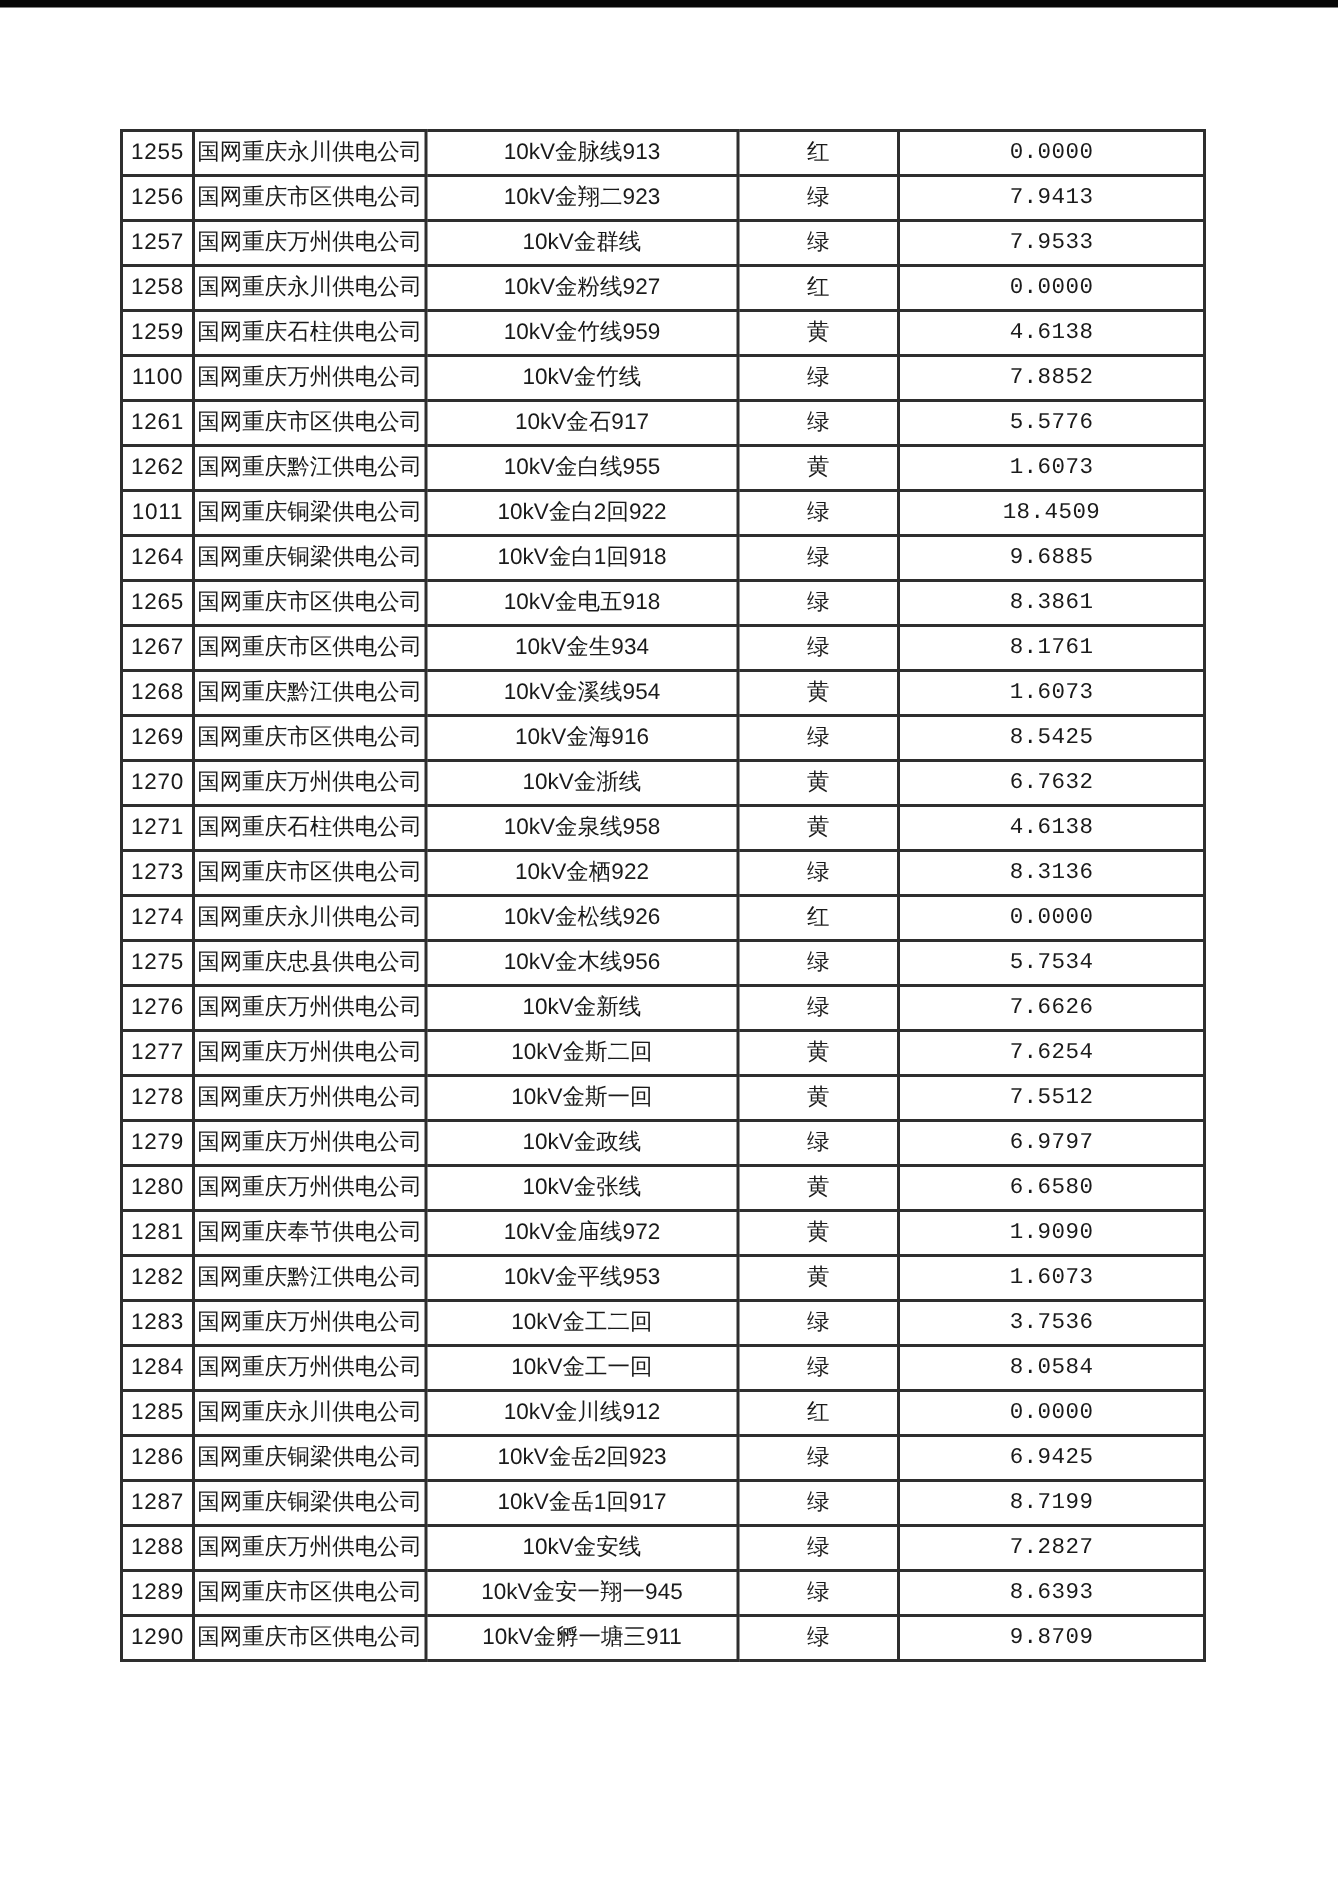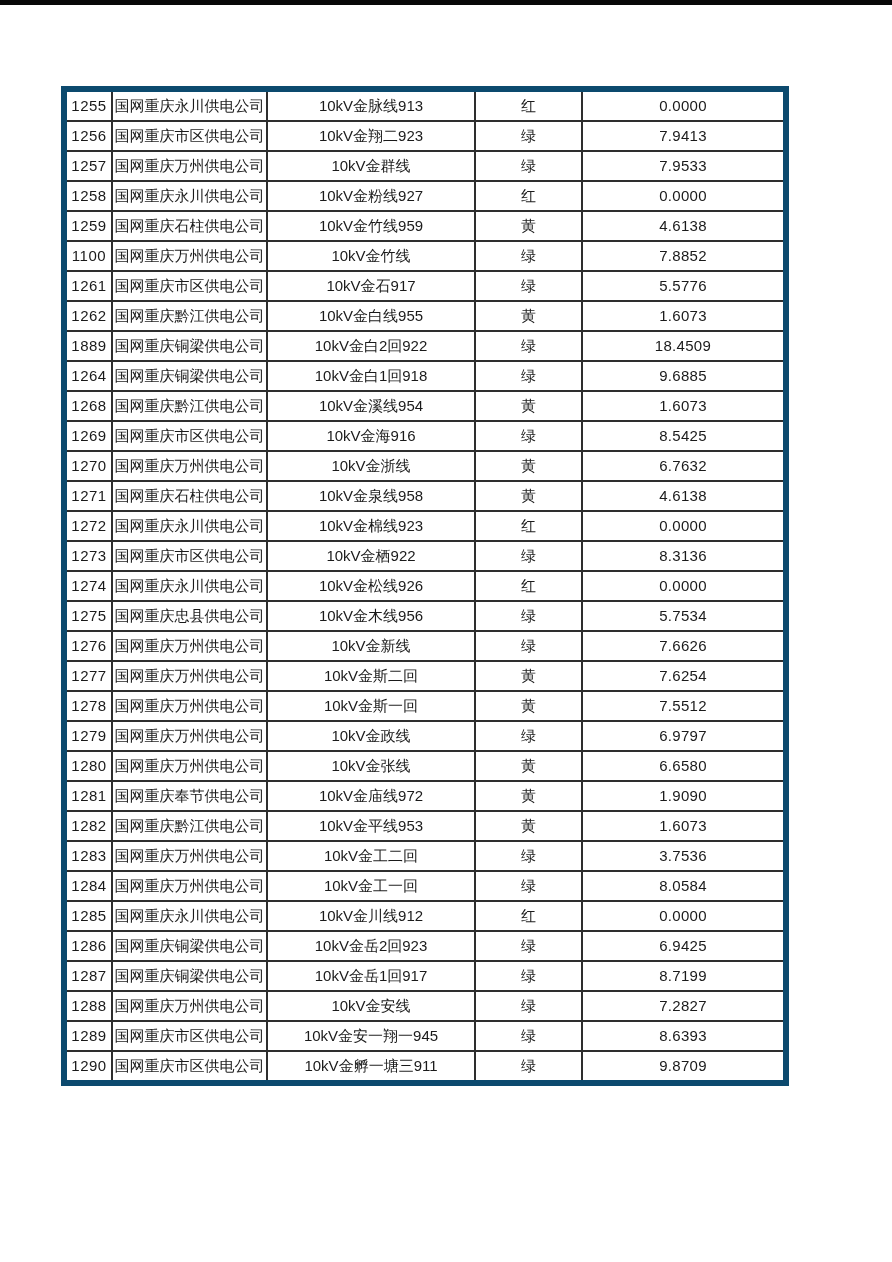--- a/index.html
+++ b/index.html
@@ -18,44 +18,45 @@
   .top-bar {
     position: absolute;
     top: 0;
     left: 0;
     width: 892px;
     height: 5px;
     background: #070707;
   }
   .doc-table {
     position: absolute;
-    left: 61px;
+    left: 80px;
     top: 86px;
     width: 722px;
     border-collapse: collapse;
     table-layout: fixed;
-    border: 6px solid #0c4a6e;
+    border: 2px solid #0c4a6e;
   }
   .doc-table td {
     border: 2px solid #2e2e2e;
     height: 28px;
     line-height: 28px;
     padding: 0;
     text-align: center;
     vertical-align: middle;
     font-size: 15px;
     color: #1a1a1a;
     white-space: nowrap;
     overflow: hidden;
   }
   .doc-table td.num {
     letter-spacing: 0.5px;
   }
   .doc-table td.value {
     letter-spacing: 0.3px;
+    font-family: Liberation Mono, monospace;
   }
 </style>
 </head>
 <body>
 
 <div class="top-bar"></div>
 
 <table class="doc-table">
   <colgroup>
     <col style="width:48px">
@@ -115,34 +116,48 @@
         <td class="value">5.5776</td>
       </tr>
       <tr>
         <td class="num">1262</td>
         <td class="company">国网重庆黔江供电公司</td>
         <td class="line">10kV金白线955</td>
         <td class="status">黄</td>
         <td class="value">1.6073</td>
       </tr>
       <tr>
-        <td class="num">1889</td>
+        <td class="num">1011</td>
         <td class="company">国网重庆铜梁供电公司</td>
         <td class="line">10kV金白2回922</td>
         <td class="status">绿</td>
         <td class="value">18.4509</td>
       </tr>
       <tr>
         <td class="num">1264</td>
         <td class="company">国网重庆铜梁供电公司</td>
         <td class="line">10kV金白1回918</td>
         <td class="status">绿</td>
         <td class="value">9.6885</td>
       </tr>
       <tr>
+        <td class="num">1265</td>
+        <td class="company">国网重庆市区供电公司</td>
+        <td class="line">10kV金电五918</td>
+        <td class="status">绿</td>
+        <td class="value">8.3861</td>
+      </tr>
+      <tr>
+        <td class="num">1267</td>
+        <td class="company">国网重庆市区供电公司</td>
+        <td class="line">10kV金生934</td>
+        <td class="status">绿</td>
+        <td class="value">8.1761</td>
+      </tr>
+      <tr>
         <td class="num">1268</td>
         <td class="company">国网重庆黔江供电公司</td>
         <td class="line">10kV金溪线954</td>
         <td class="status">黄</td>
         <td class="value">1.6073</td>
       </tr>
       <tr>
         <td class="num">1269</td>
         <td class="company">国网重庆市区供电公司</td>
         <td class="line">10kV金海916</td>
@@ -155,27 +170,20 @@
         <td class="line">10kV金浙线</td>
         <td class="status">黄</td>
         <td class="value">6.7632</td>
       </tr>
       <tr>
         <td class="num">1271</td>
         <td class="company">国网重庆石柱供电公司</td>
         <td class="line">10kV金泉线958</td>
         <td class="status">黄</td>
         <td class="value">4.6138</td>
-      </tr>
-      <tr>
-        <td class="num">1272</td>
-        <td class="company">国网重庆永川供电公司</td>
-        <td class="line">10kV金棉线923</td>
-        <td class="status">红</td>
-        <td class="value">0.0000</td>
       </tr>
       <tr>
         <td class="num">1273</td>
         <td class="company">国网重庆市区供电公司</td>
         <td class="line">10kV金栖922</td>
         <td class="status">绿</td>
         <td class="value">8.3136</td>
       </tr>
       <tr>
         <td class="num">1274</td>

